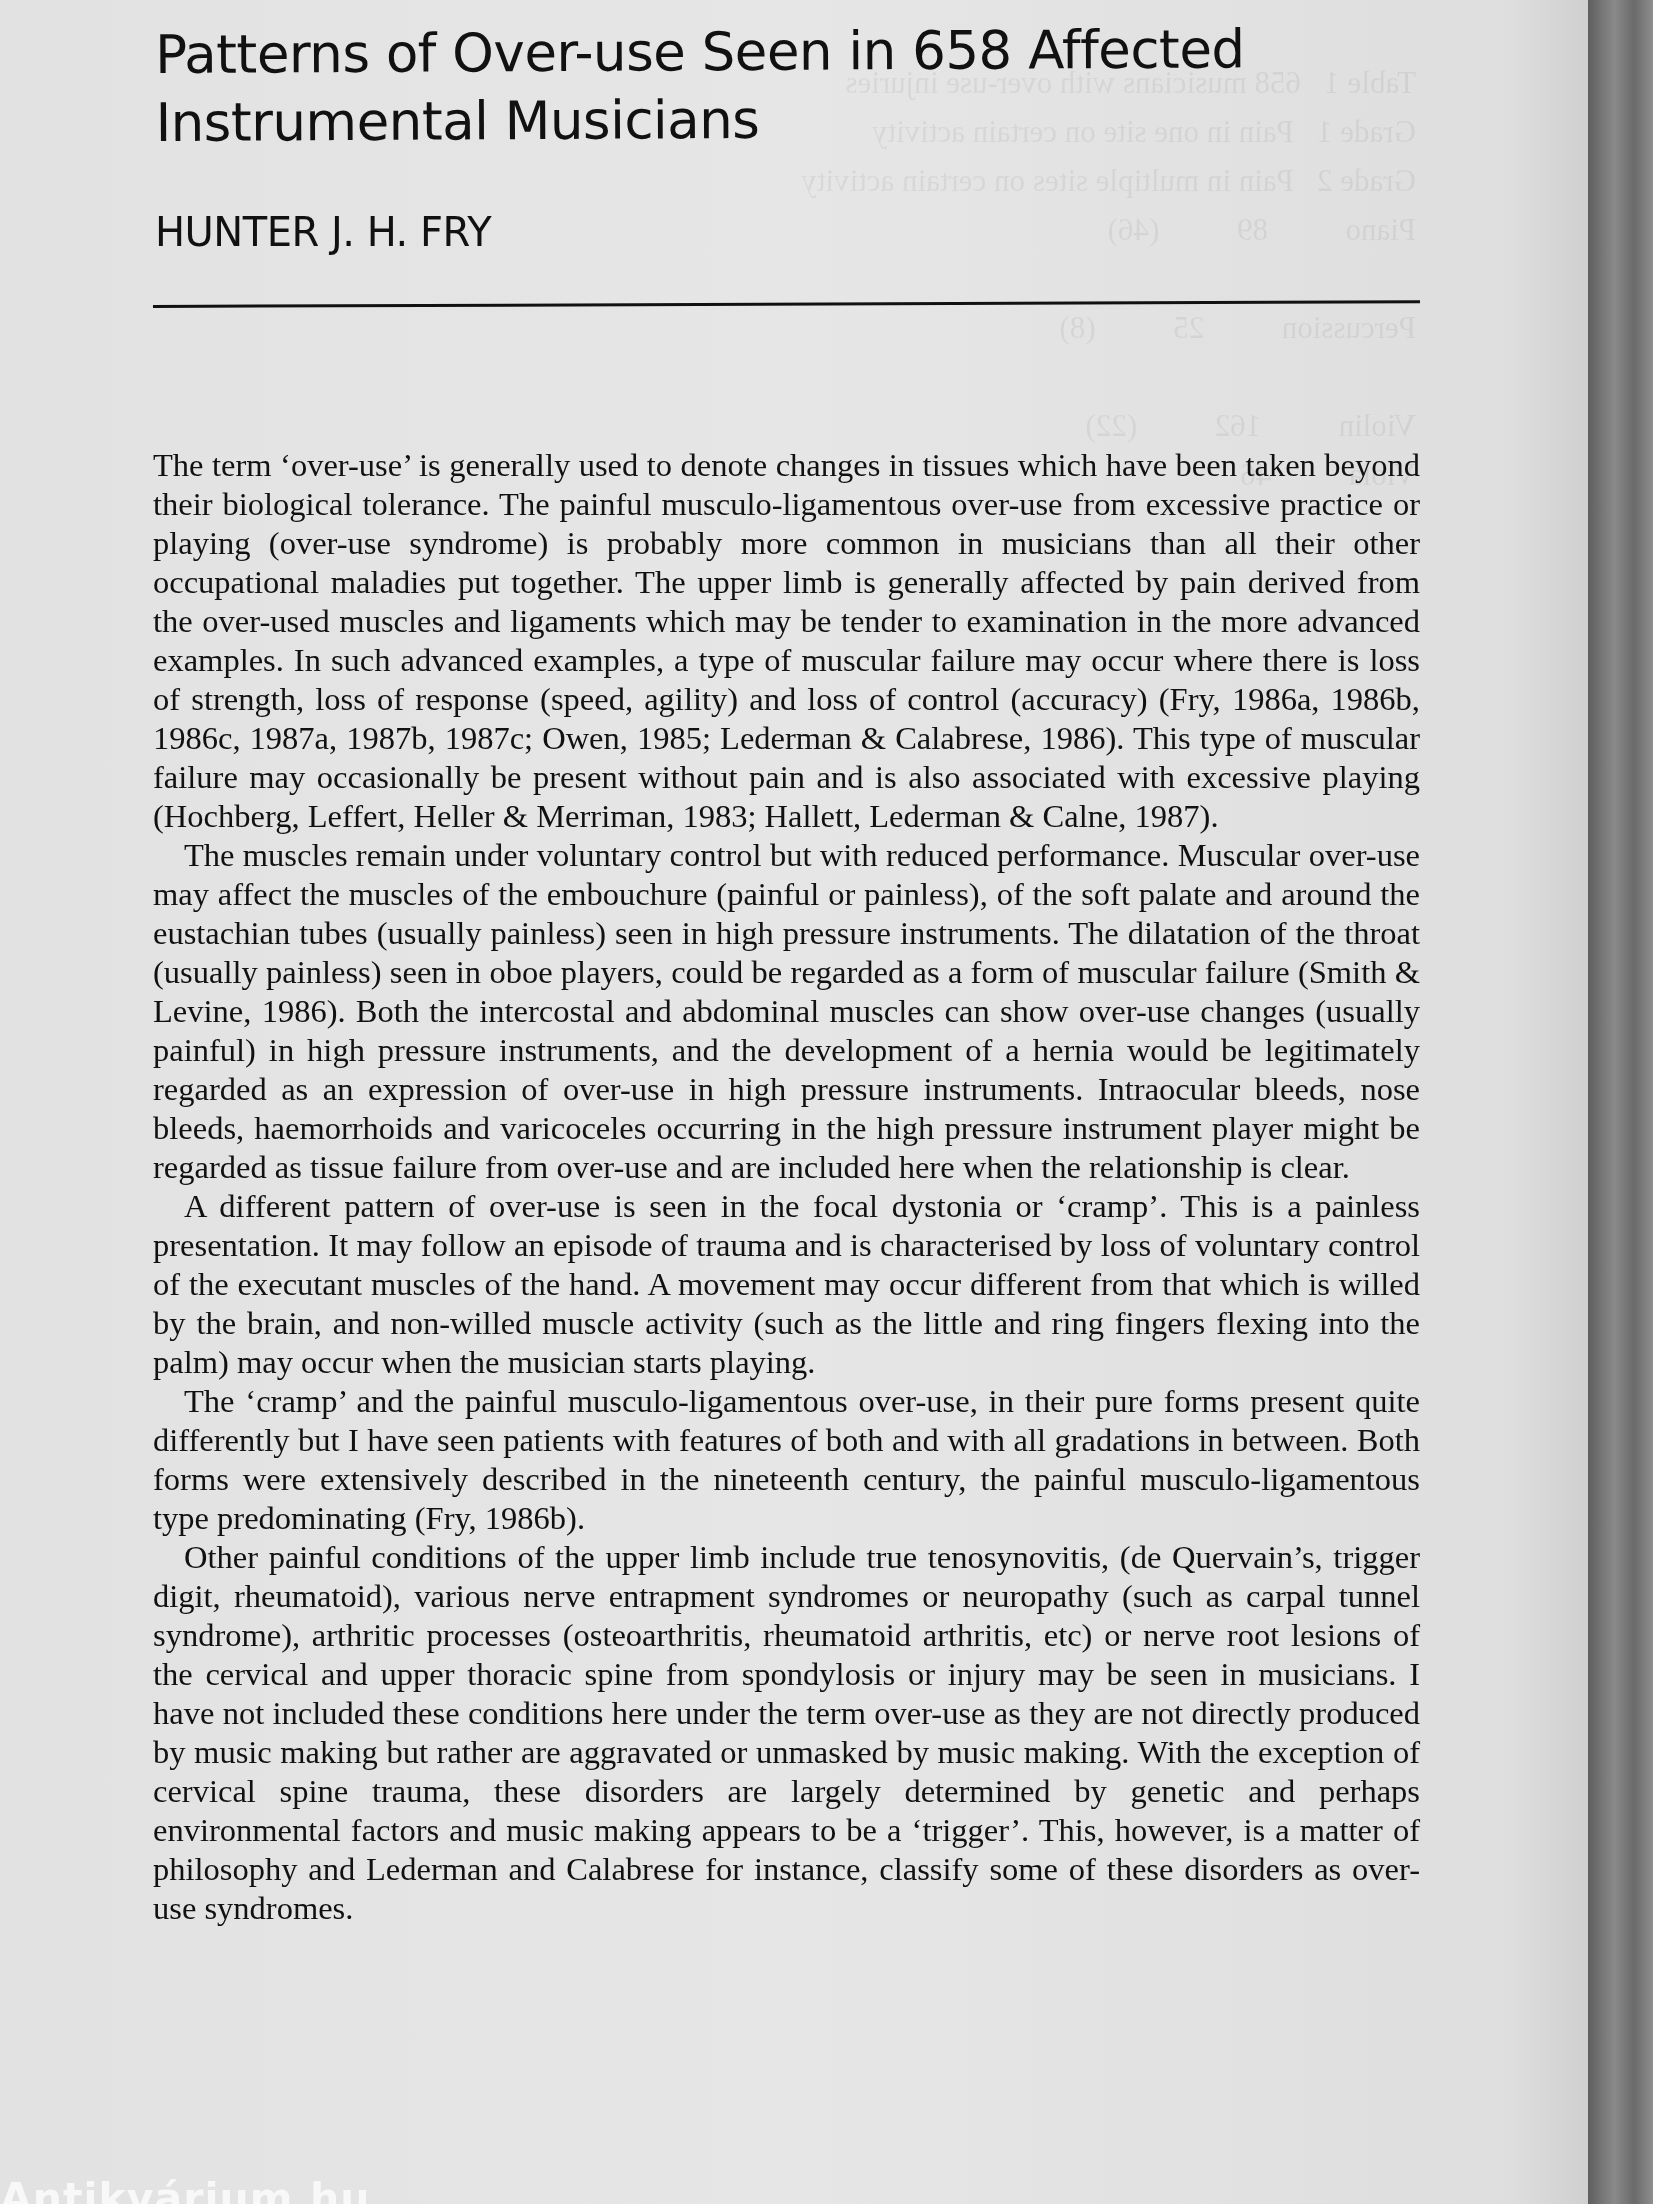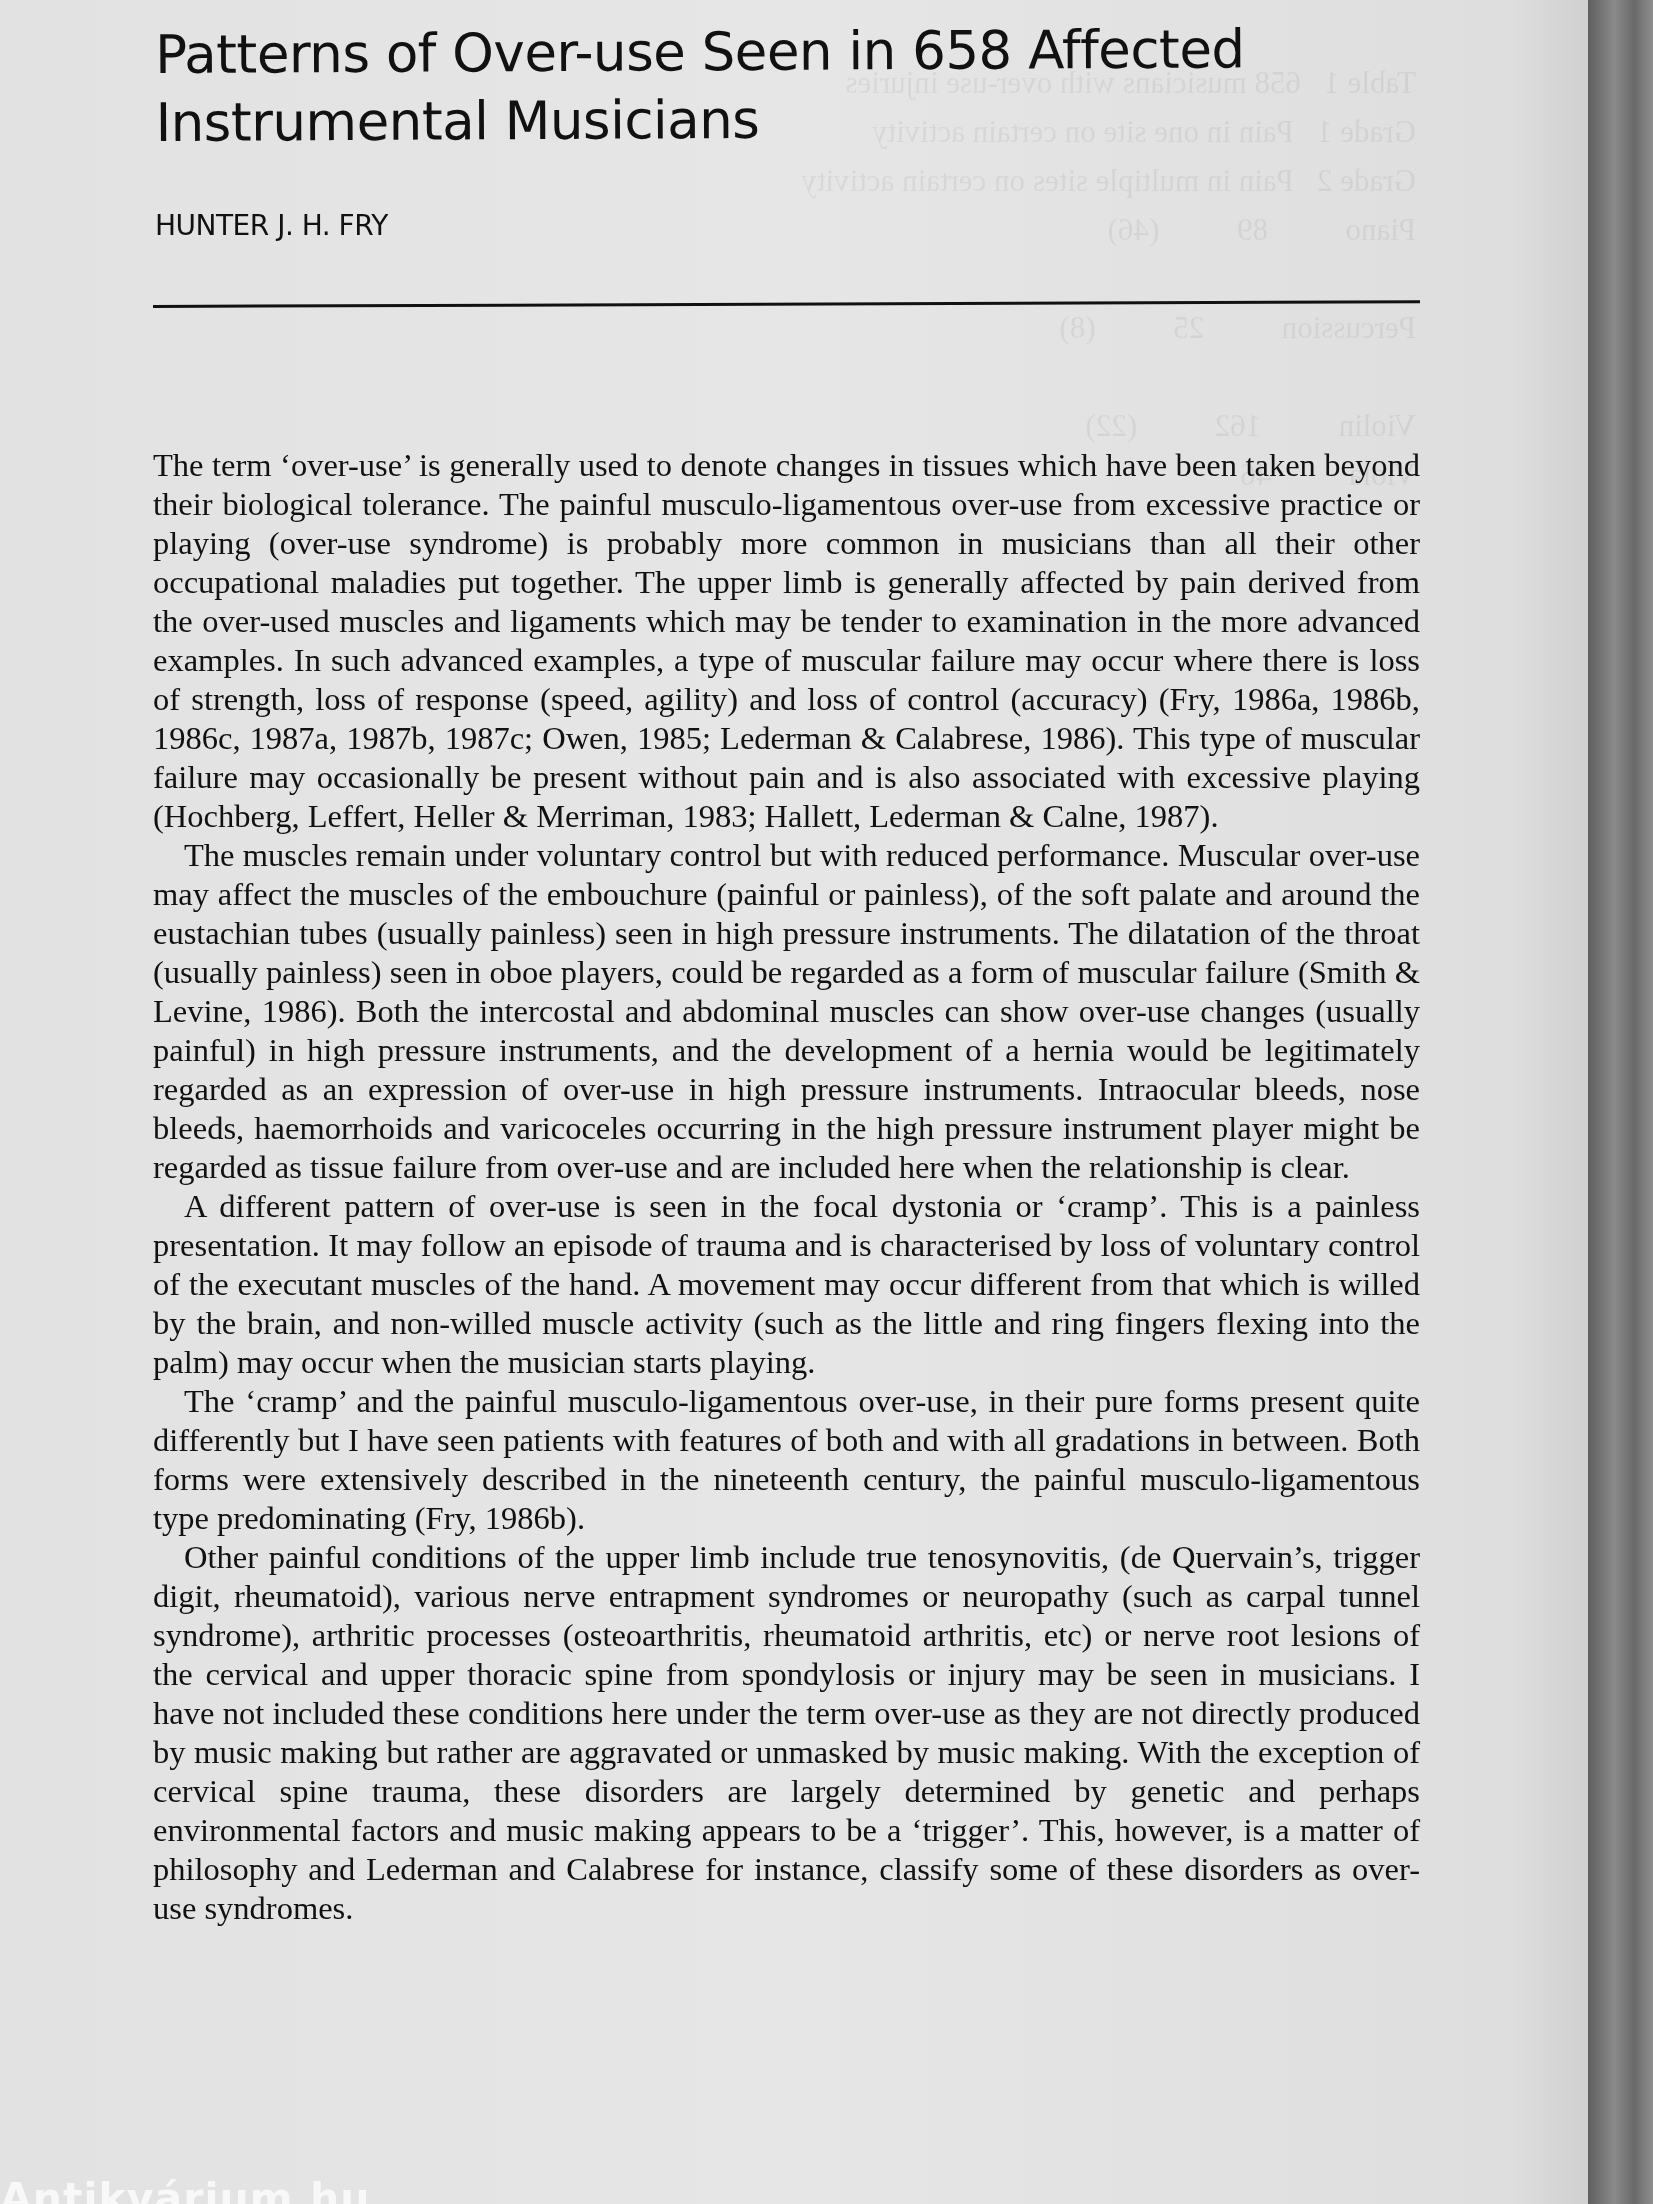--- a/index.html
+++ b/index.html
@@ -1,20 +1,20 @@
 <!DOCTYPE html>
 <html><head>
 <meta charset="utf-8">
 <style>
   html, body { margin:0; padding:0; }
   body { width:1654px; height:2205px; overflow:hidden; background:#d9d9d9; position:relative; font-family:"DejaVu Serif", serif; }
   .page { position:absolute; left:0; top:0; width:1591px; height:2205px; background:linear-gradient(90deg,#e2e2e2 0%,#e6e6e6 50%,#dedede 95%,#cfcfcf 100%); }
   .spine { position:absolute; left:1588px; top:0; width:66px; height:2205px; background:linear-gradient(90deg,#5f5f5f,#8a8a8a 40%,#6a6a6a 70%,#909090); }
   .title { position:absolute; left:155px; top:21.3px; font-family:"DejaVu Sans", sans-serif; font-weight:normal; font-size:53px; line-height:68px; color:#111; letter-spacing:-0.5px; transform:rotate(-0.3deg); transform-origin:left top; }
-  .author { position:absolute; left:155px; top:209px; font-family:"DejaVu Sans", sans-serif; font-size:28px; color:#111; letter-spacing:-0.5px; }
+  .author { position:absolute; left:155px; top:209px; font-family:"DejaVu Sans", sans-serif; font-size:40px; color:#111; letter-spacing:-0.5px; }
   .rule { position:absolute; left:153px; top:305px; width:1267px; height:2.9px; background:#111; transform:rotate(-0.22deg); transform-origin:left center; }
   .body { position:absolute; left:153px; top:446px; width:1267px; font-family:"Liberation Serif", serif; font-size:32.5px; line-height:39px; color:#111; text-align:justify; }
   .body p { margin:0; }
   .body p.indent { text-indent:31px; }
   .ghost { position:absolute; left:155px; top:58px; width:1261px; font-family:"Liberation Serif", serif; font-size:31px; line-height:49px; color:rgba(0,0,0,0.06); transform:scaleX(-1); white-space:pre; pointer-events:none; }
   .watermark { position:absolute; left:0; top:2174px; font-family:"DejaVu Sans", sans-serif; font-weight:bold; font-size:41px; color:rgba(255,255,255,0.75); letter-spacing:1px; }
 </style>
 </head>
 <body>
 

